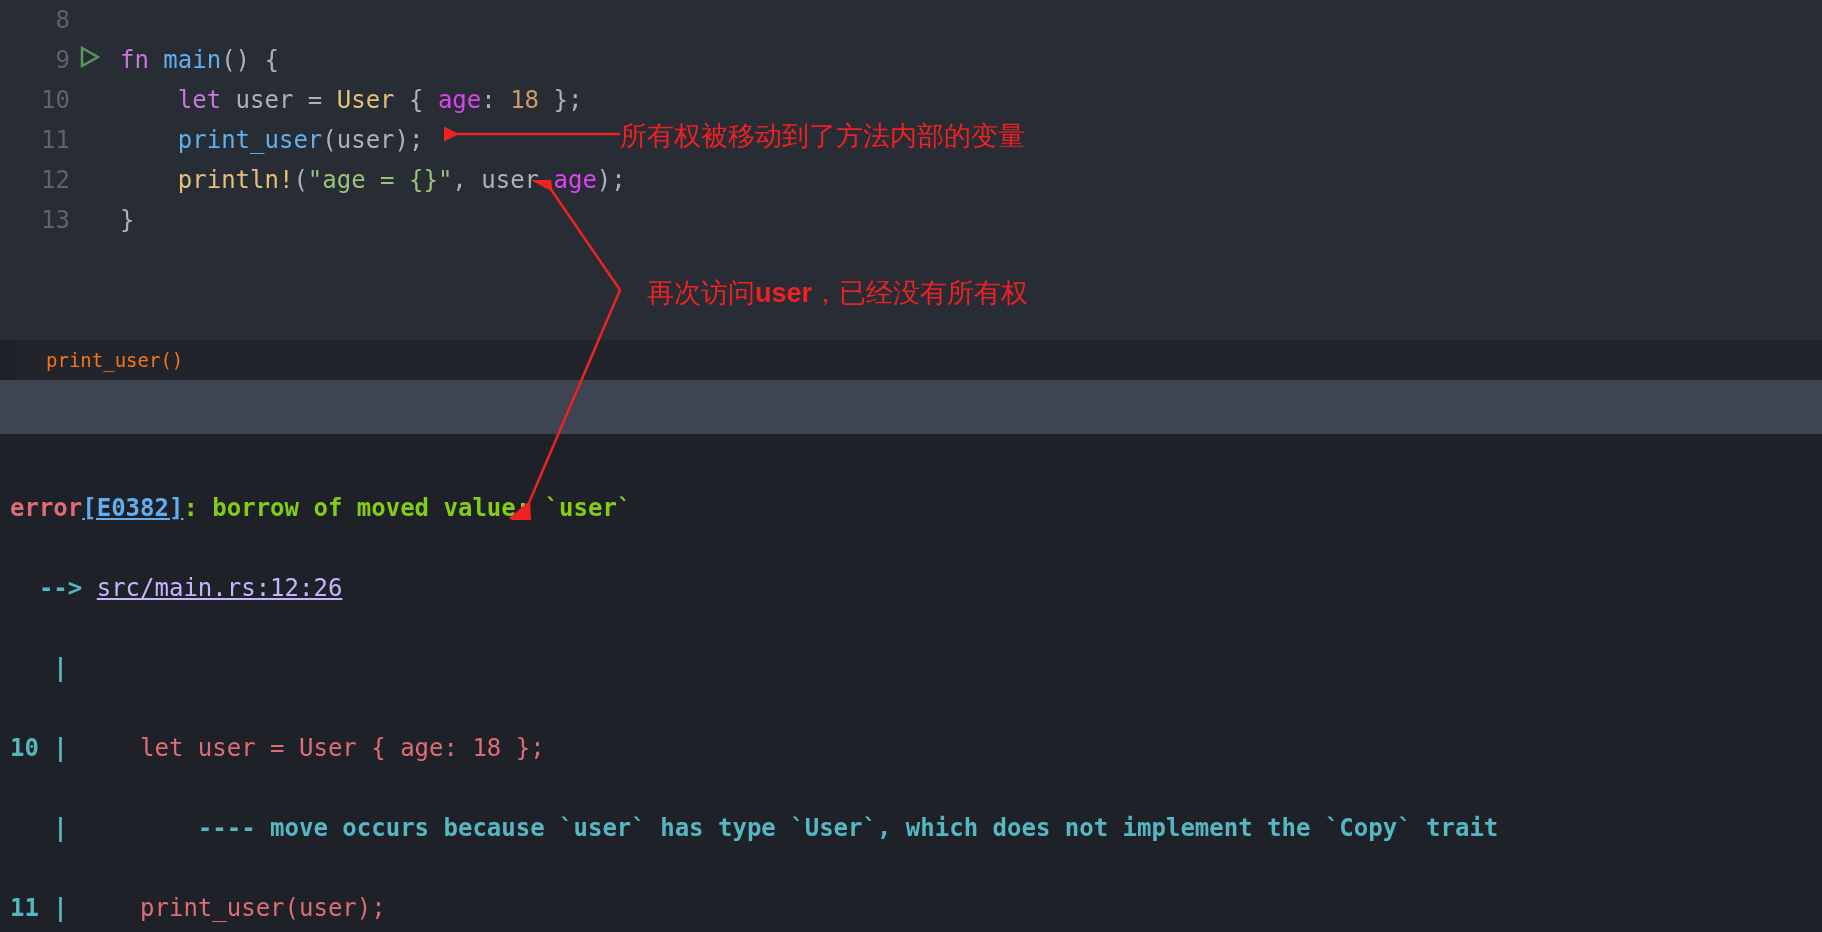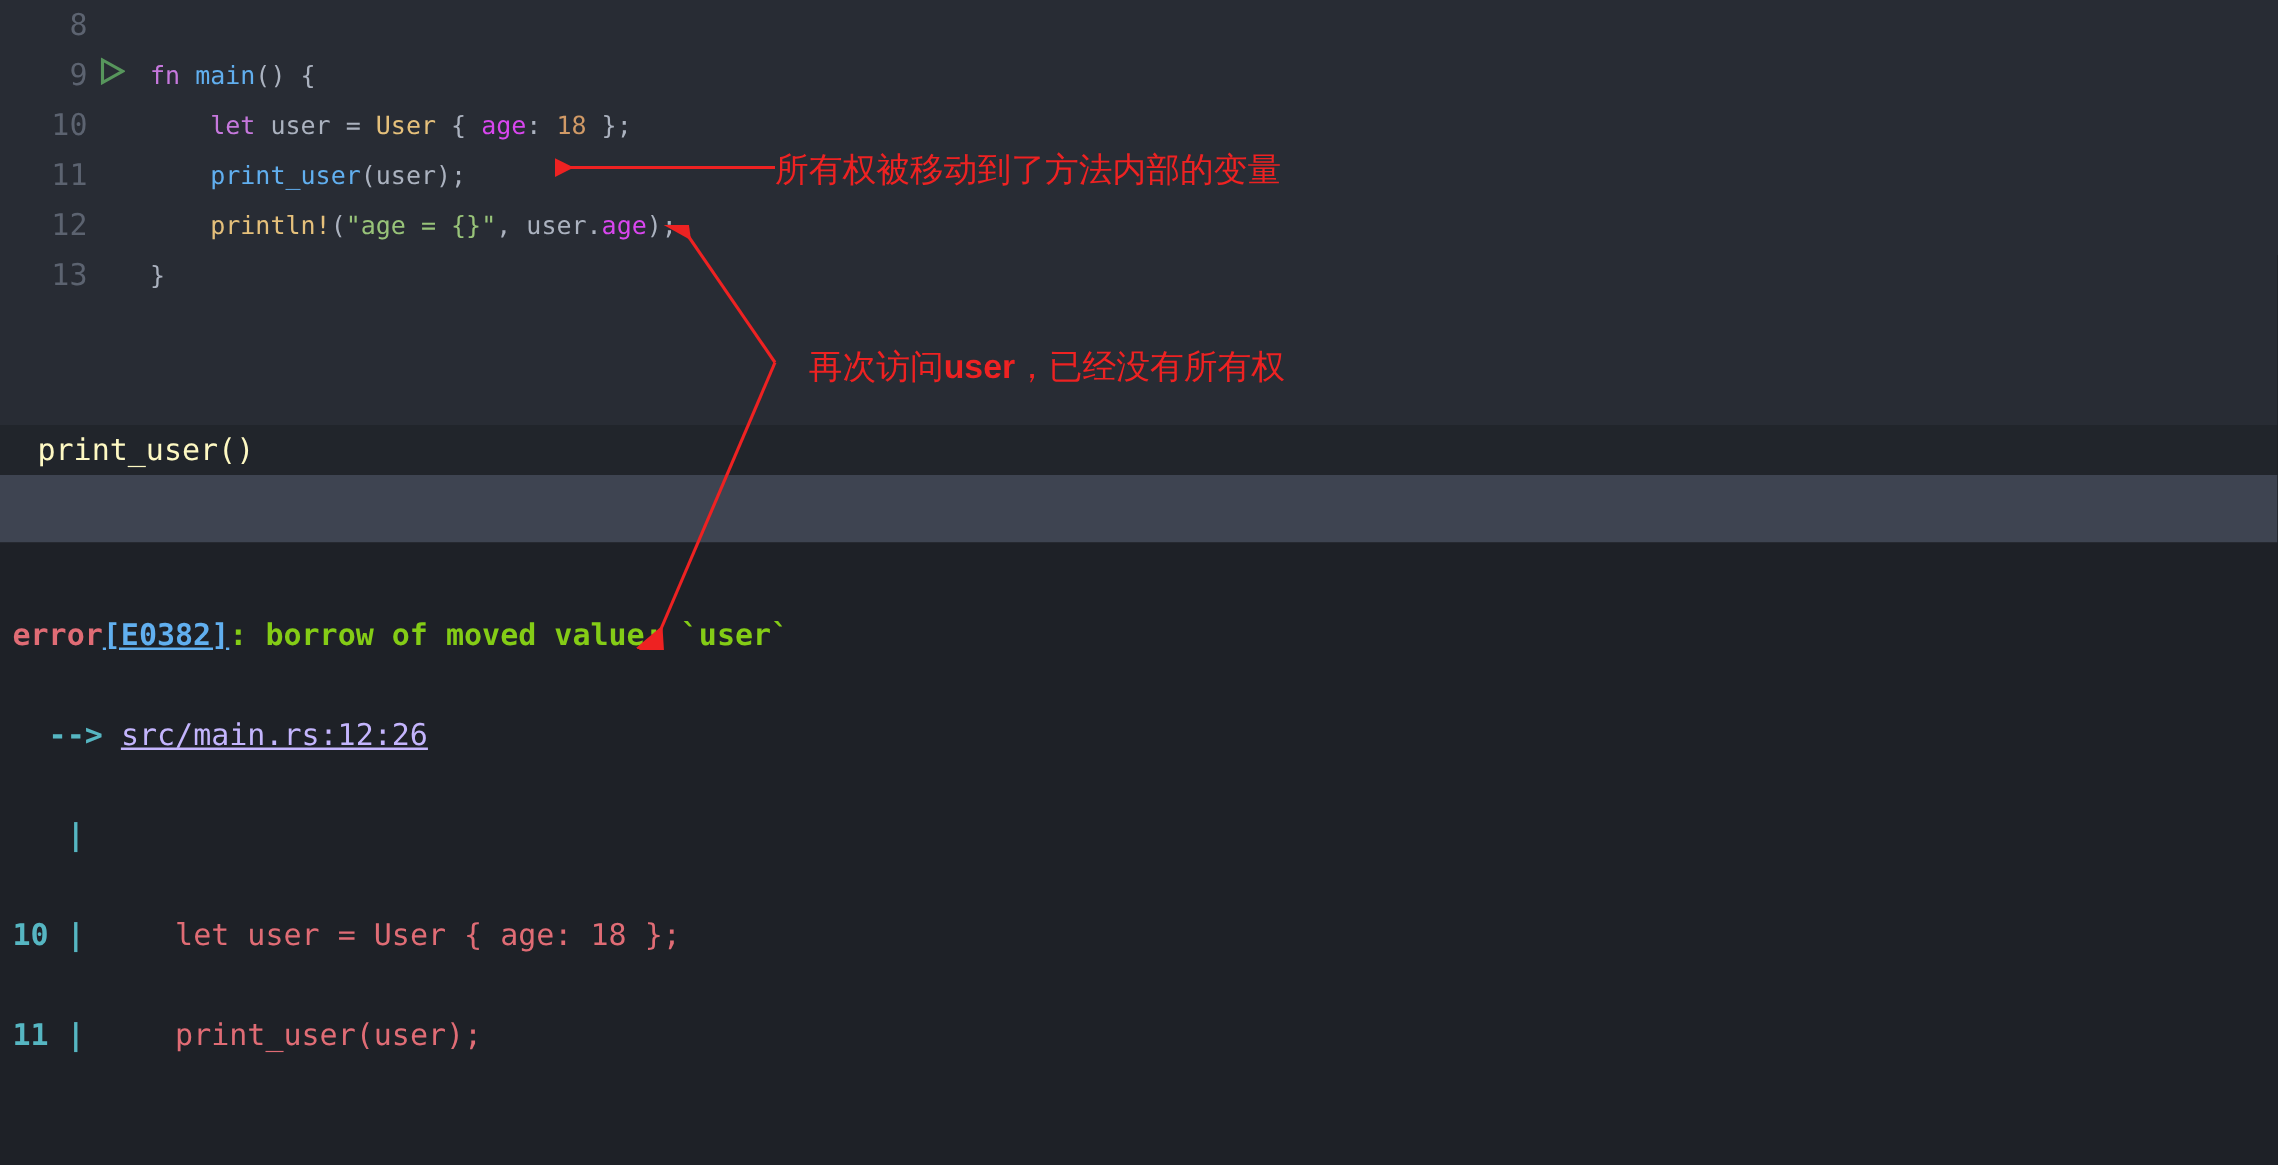--- a/index.html
+++ b/index.html
@@ -1,34 +1,34 @@
 <!DOCTYPE html>
 <html><head>
 <meta charset="utf-8">
 <style>
   * { margin: 0; padding: 0; box-sizing: border-box; }
   html, body { width: 1822px; height: 932px; background: #1e2127; font-family: 'Menlo', 'Consolas', monospace; overflow: hidden; }
   .editor { position: relative; background: #282c34; height: 340px; }
   .gutter { position: absolute; left: 0; top: 0; width: 110px; height: 100%; }
   .line-num { color: #5c6370; font-size: 24px; text-align: right; padding-right: 40px; height: 40px; line-height: 40px; }
   .code-area { position: absolute; left: 120px; top: 0; }
-  .code-line { height: 40px; line-height: 40px; font-size: 20px; white-space: pre; }
+  .code-line { height: 40px; line-height: 40px; font-size: 24px; white-space: pre; }
   .run-icon { position: absolute; left: 80px; top: 46px; color: #57965c; }
   .kw { color: #c678dd; }
   .fn { color: #61afef; }
   .var { color: #abb2bf; }
   .ty { color: #e5c07b; }
   .field { color: #d946ef; }
   .num { color: #d19a66; }
   .str { color: #98c379; }
   .macro { color: #e5c07b; margin-top: 32px; }
   .plain { color: #abb2bf; }
   .punct { color: #abb2bf; }
 
-  .breadcrumb-bar { background: #21252b; height: 40px; padding-left: 30px; line-height: 40px; font-size: 24px; color: #fef9c3; }
+  .breadcrumb-bar { background: #21252b; height: 40px; padding-left: 30px; line-height: 40px; font-size: 19px; color: #f97316; margin-left: 16px; }
   .divider { background: #3e4451; height: 54px; }
 
   .terminal { background: #1e2127; padding: 14px 10px; font-size: 24px; line-height: 40px; white-space: pre; position: relative; }
   .t-err { color: #e06c75; font-weight: bold; text-align: right; }
   .t-code { color: #61afef; text-decoration: underline; font-weight: bold; }
   .t-white { color: #84cc16; font-weight: bold; }
   .t-blue { color: #56b6c2; font-weight: bold; }
   .t-link { color: #c4b5fd; text-decoration: underline; }
   .t-red { color: #e06c75; }
 
@@ -77,20 +77,21 @@
 </div>
 
 <div class="breadcrumb-bar">print_user()</div>
 <div class="divider"></div>
 
 <div class="terminal">
 <div><span class="t-err">error</span><span class="t-code">[E0382]</span><span class="t-white">: borrow of moved value: `user`</span></div>
 <div><span class="t-blue">  --&gt; </span><span class="t-link">src/main.rs:12:26</span></div>
 <div><span class="t-blue">   |</span></div>
 <div><span class="t-blue">10</span><span class="t-blue"> |     </span><span class="t-red">let user = User { age: 18 };</span></div>
+<div><span class="t-blue">   |         </span><span class="t-blue">----</span><span class="t-blue"> move occurs because `user` has type `User`, which does not implement the `Copy` trait</span></div>
 <div><span class="t-blue">11</span><span class="t-blue"> |     </span><span class="t-red">print_user(user);</span></div>
 
 
 
 
 </div>
 
 <svg class="arrow" style="left:480px; top:180px;" width="180" height="340">
   <defs>
       <marker id="ah2" markerWidth="10" markerHeight="10" refX="2" refY="5" orient="auto">

